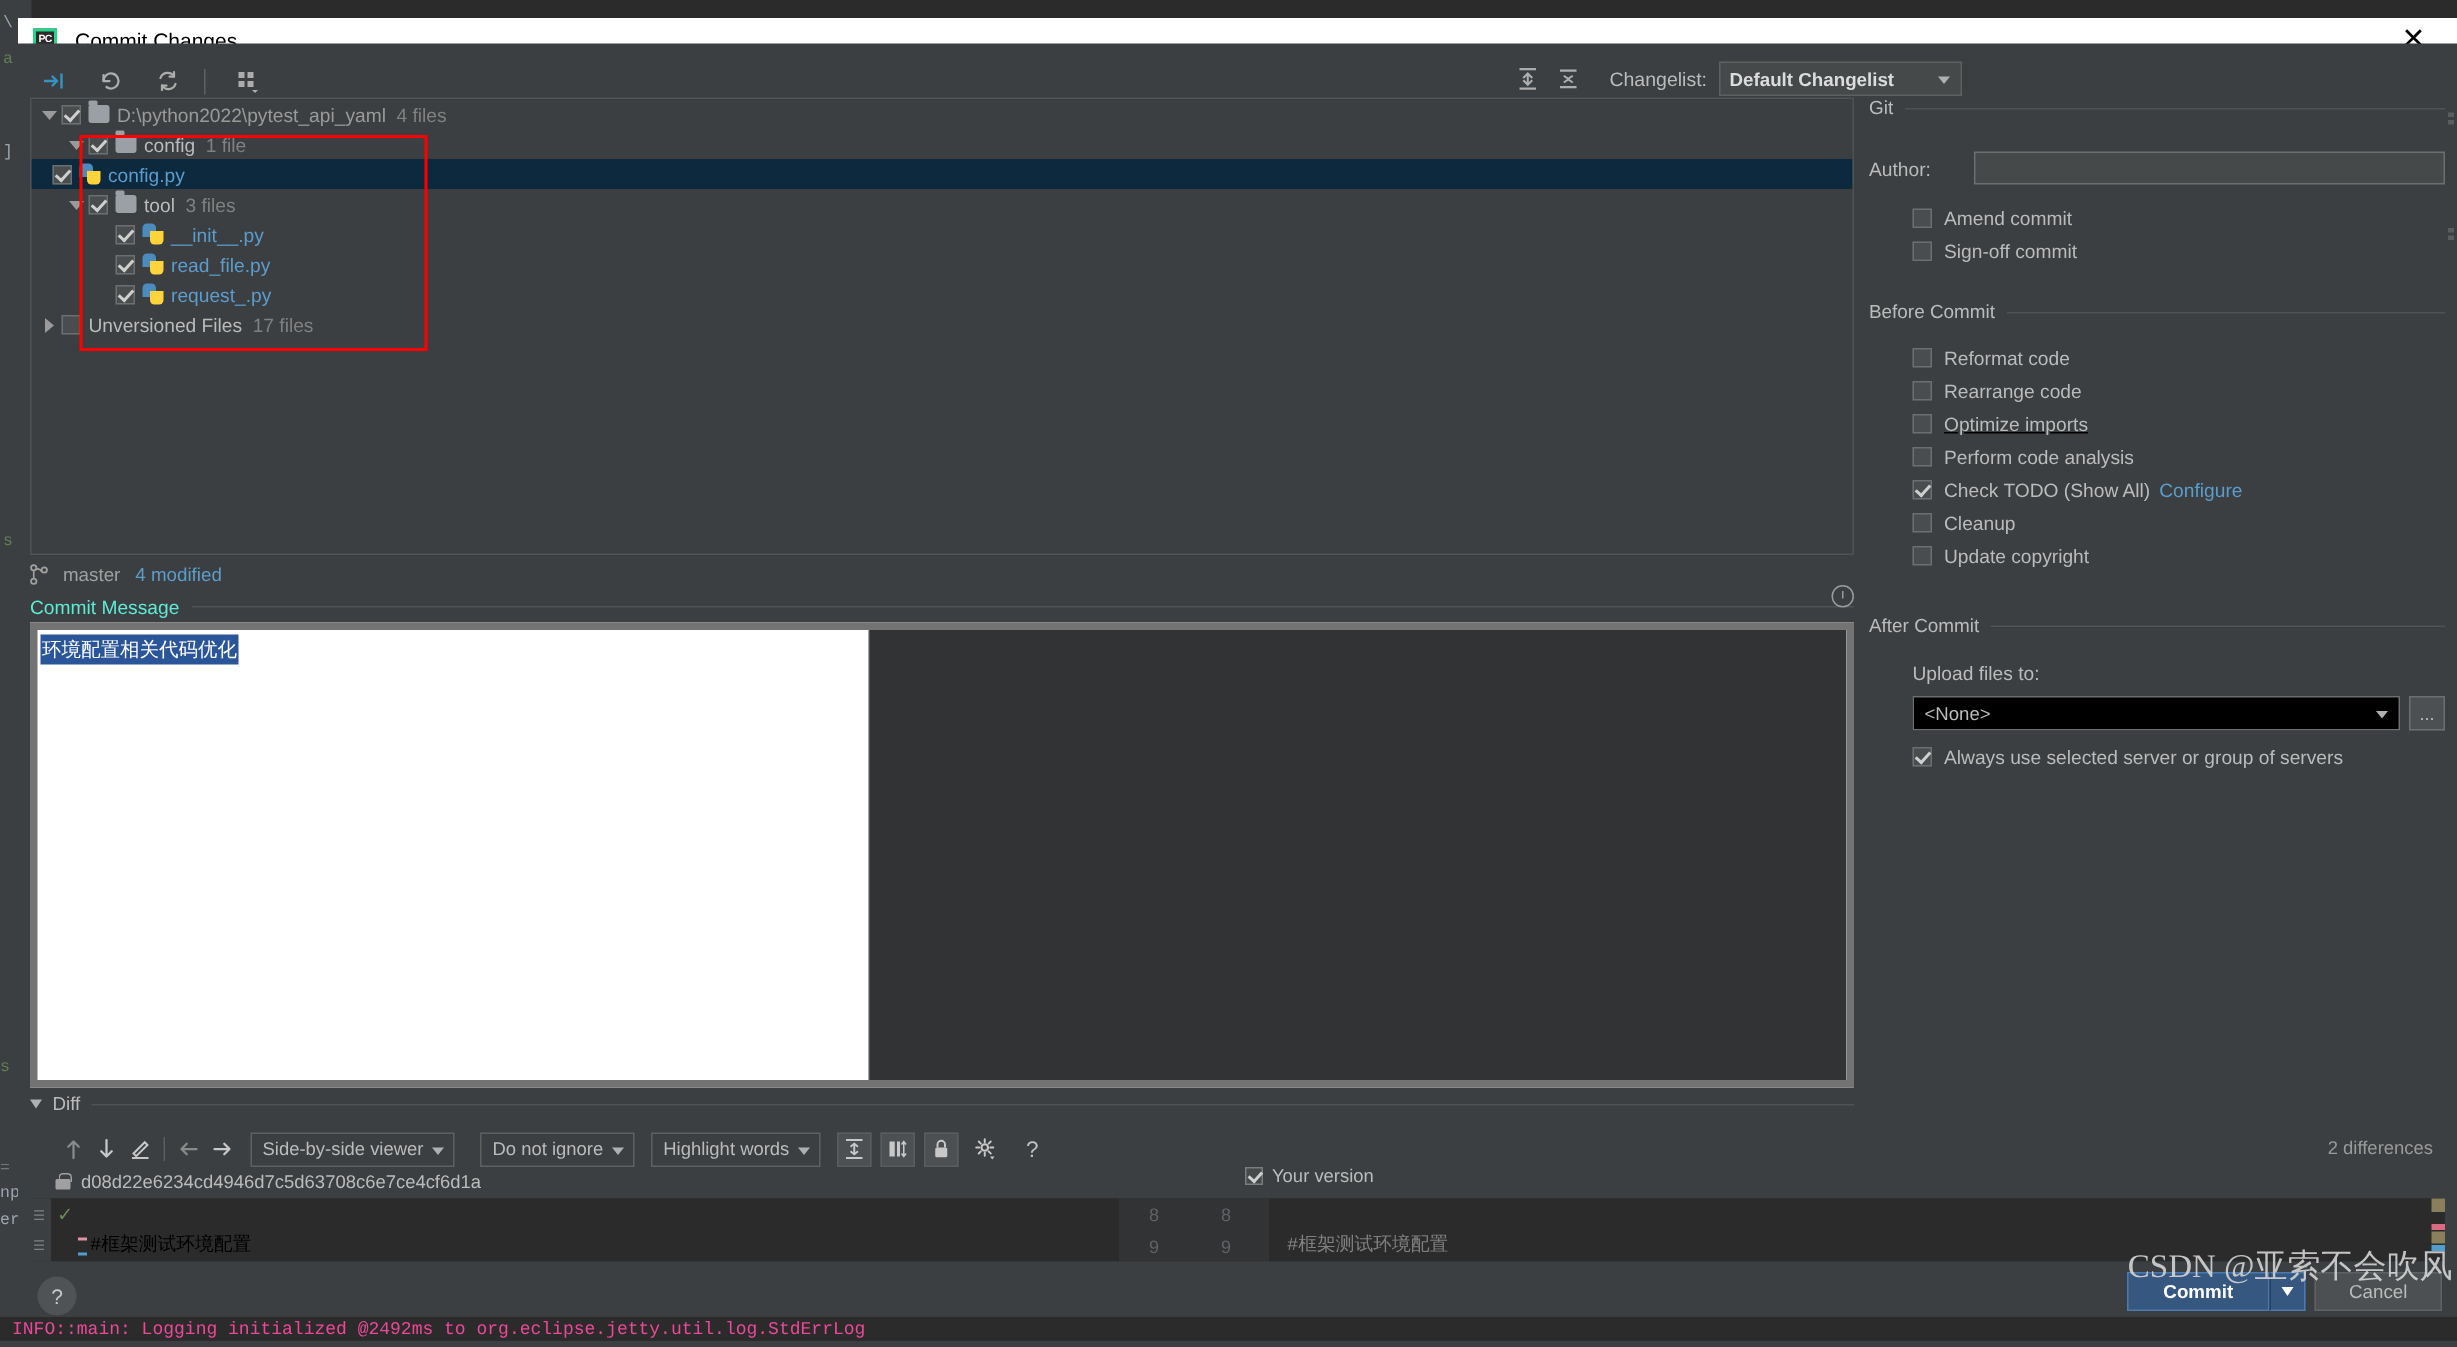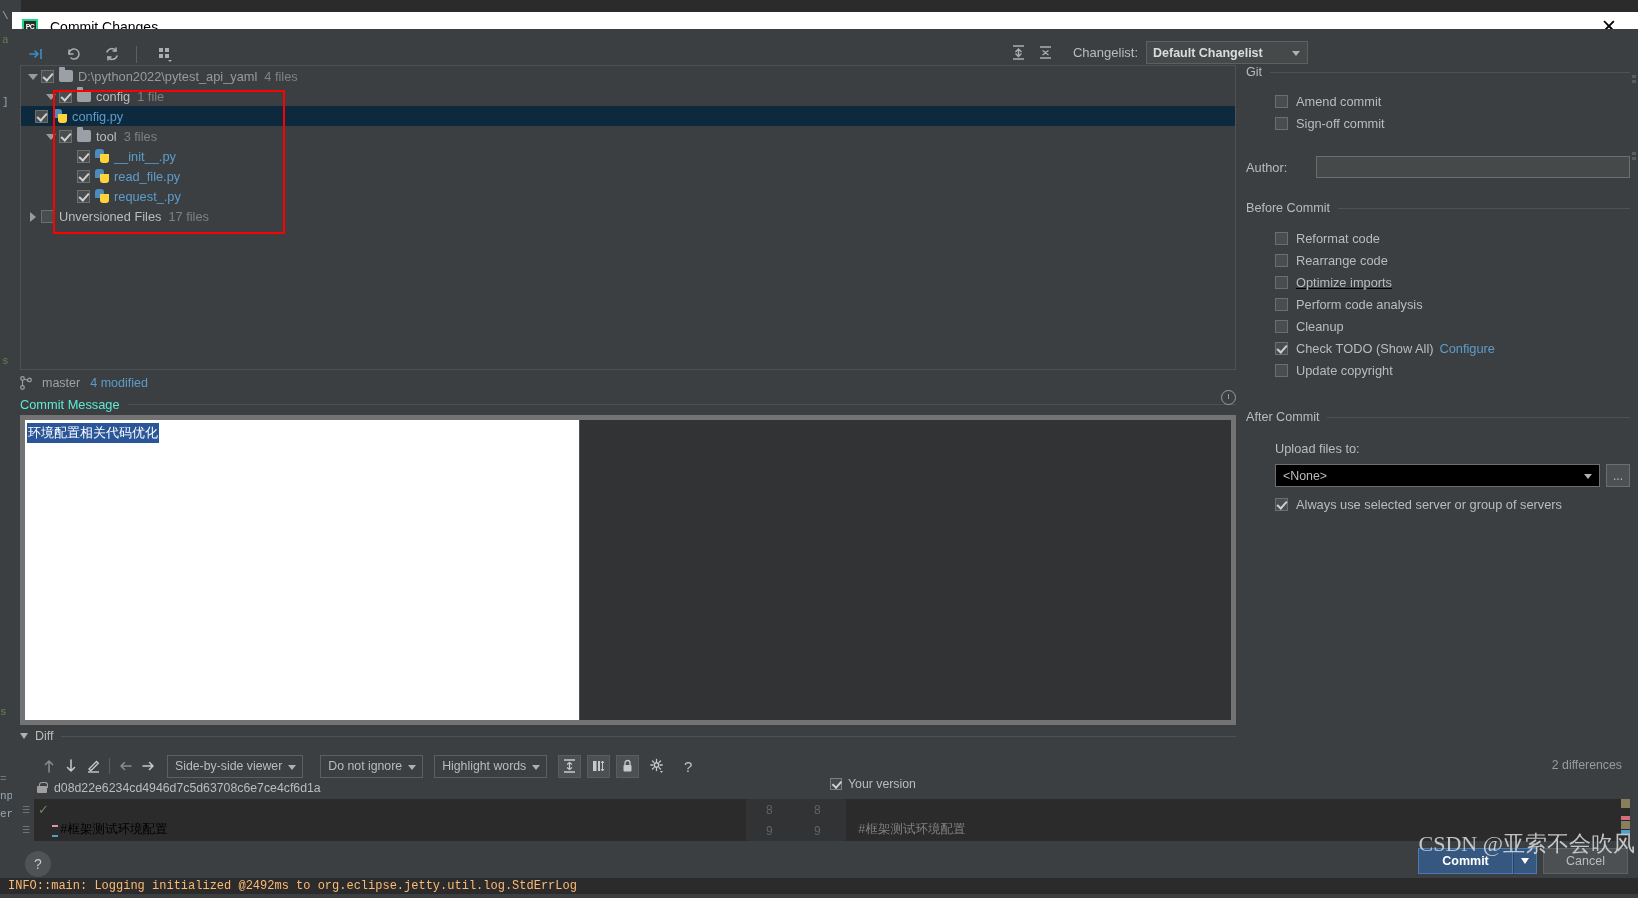--- a/index.html
+++ b/index.html
@@ -149,21 +149,21 @@
     color:#bbbbbb;font-size:12.5px;cursor:pointer;
   }
   .watermark {
     position:absolute; right:3px; top:829px; font-size:22px; color:#d8d8d8; opacity:.88;
     font-family:"Liberation Serif", serif; white-space:nowrap; pointer-events:none;
   }
 
   
   .console-line {
     position:absolute; left:0; top:878px; width:1638px; height:16px; background:#2b2b2b;
-    font-family:"Liberation Mono","DejaVu Sans Mono",monospace; font-size:12px; color:#fdba74;
+    font-family:"Liberation Mono","DejaVu Sans Mono",monospace; font-size:12px; color:#ec4899;
     display:flex; align-items:center; padding-left:8px; overflow:hidden; white-space:nowrap;
   }
 
   
   .sb-dot { position:absolute; right:2px; width:4px; height:3px; background:#5a5d5e;}
 </style>
 </head>
 <body>
 
 <div id="root">
@@ -319,36 +319,36 @@
       <div class="cm-right"></div>
     </div>
 
     <div style="position:absolute; left:1234px; top:36px; width:384px;">
 
       <div style="display:flex;align-items:center;gap:8px;">
         <span style="font-size:12.6px;color:#bbbbbb;">Git</span>
         <span style="flex:1;height:1px;background:#4e5254;"></span>
       </div>
 
-      <div id="git-checkboxes" style="margin-top:11px;">
-          <div style="display: flex; align-items: center; height: 22px; padding-left: 29px;">
-            <span class="cbx"></span>
-            <span style="font-size: 12.8px; color: rgb(187, 187, 187); margin-left: 3px;">Amend commit</span>
-          </div>
-          <div style="display: flex; align-items: center; height: 22px; padding-left: 29px;">
-            <span class="cbx"></span>
-            <span style="font-size: 12.8px; color: rgb(187, 187, 187); margin-left: 3px;">Sign-off commit</span>
-          </div>
-        </div>
-
       <div style="margin-top:22px;display:flex;align-items:center;">
         <span style="font-size:12.8px;color:#bbbbbb;width:70px;">Author:</span>
         <div style="flex:1;height:22px;background:#45494a;border:1px solid #6b6f70;"></div>
       </div>
 
+      <div id="git-checkboxes" style="margin-top:11px;">
+          <div style="display: flex; align-items: center; height: 22px; padding-left: 29px;">
+            <span class="cbx"></span>
+            <span style="font-size: 12.8px; color: rgb(187, 187, 187); margin-left: 3px;">Amend commit</span>
+          </div>
+          <div style="display: flex; align-items: center; height: 22px; padding-left: 29px;">
+            <span class="cbx"></span>
+            <span style="font-size: 12.8px; color: rgb(187, 187, 187); margin-left: 3px;">Sign-off commit</span>
+          </div>
+        </div>
+
       <div style="margin-top:23px;display:flex;align-items:center;gap:8px;">
         <span style="font-size:12.6px;color:#bbbbbb;">Before Commit</span>
         <span style="flex:1;height:1px;background:#4e5254;"></span>
       </div>
       <div id="before-commit-checkboxes" style="margin-top:12px;">
           <div style="display: flex; align-items: center; height: 22px; padding-left: 29px;">
             <span class="cbx"></span>
             <span style="font-size: 12.8px; color: rgb(187, 187, 187); margin-left: 3px;">Reformat code</span>
           </div>
           <div style="display: flex; align-items: center; height: 22px; padding-left: 29px;">
@@ -357,27 +357,27 @@
           </div>
           <div style="display: flex; align-items: center; height: 22px; padding-left: 29px; text-decoration: underline;">
             <span class="cbx"></span>
             <span style="font-size: 12.8px; color: rgb(187, 187, 187); margin-left: 3px;">Optimize imports</span>
           </div>
           <div style="display: flex; align-items: center; height: 22px; padding-left: 29px;">
             <span class="cbx"></span>
             <span style="font-size: 12.8px; color: rgb(187, 187, 187); margin-left: 3px;">Perform code analysis</span>
           </div>
           <div style="display: flex; align-items: center; height: 22px; padding-left: 29px;">
-            <span class="cbx"></span>
-            <span style="font-size: 12.8px; color: rgb(187, 187, 187); margin-left: 3px;">Cleanup</span>
-          </div>
-          <div style="display: flex; align-items: center; height: 22px; padding-left: 29px;">
             <span class="cbx on"></span>
             <span style="font-size: 12.8px; color: rgb(187, 187, 187); margin-left: 3px;">Check TODO (Show All)</span>
             <span style="font-size: 12.8px; color: rgb(92, 156, 204); margin-left: 6px; cursor: pointer;">Configure</span>
+          </div>
+          <div style="display: flex; align-items: center; height: 22px; padding-left: 29px;">
+            <span class="cbx"></span>
+            <span style="font-size: 12.8px; color: rgb(187, 187, 187); margin-left: 3px;">Cleanup</span>
           </div>
           <div style="display: flex; align-items: center; height: 22px; padding-left: 29px;">
             <span class="cbx"></span>
             <span style="font-size: 12.8px; color: rgb(187, 187, 187); margin-left: 3px;">Update copyright</span>
           </div>
         </div>
 
       <div style="margin-top:29px;display:flex;align-items:center;gap:8px;">
         <span style="font-size:12.6px;color:#bbbbbb;">After Commit</span>
         <span style="flex:1;height:1px;background:#4e5254;"></span>

